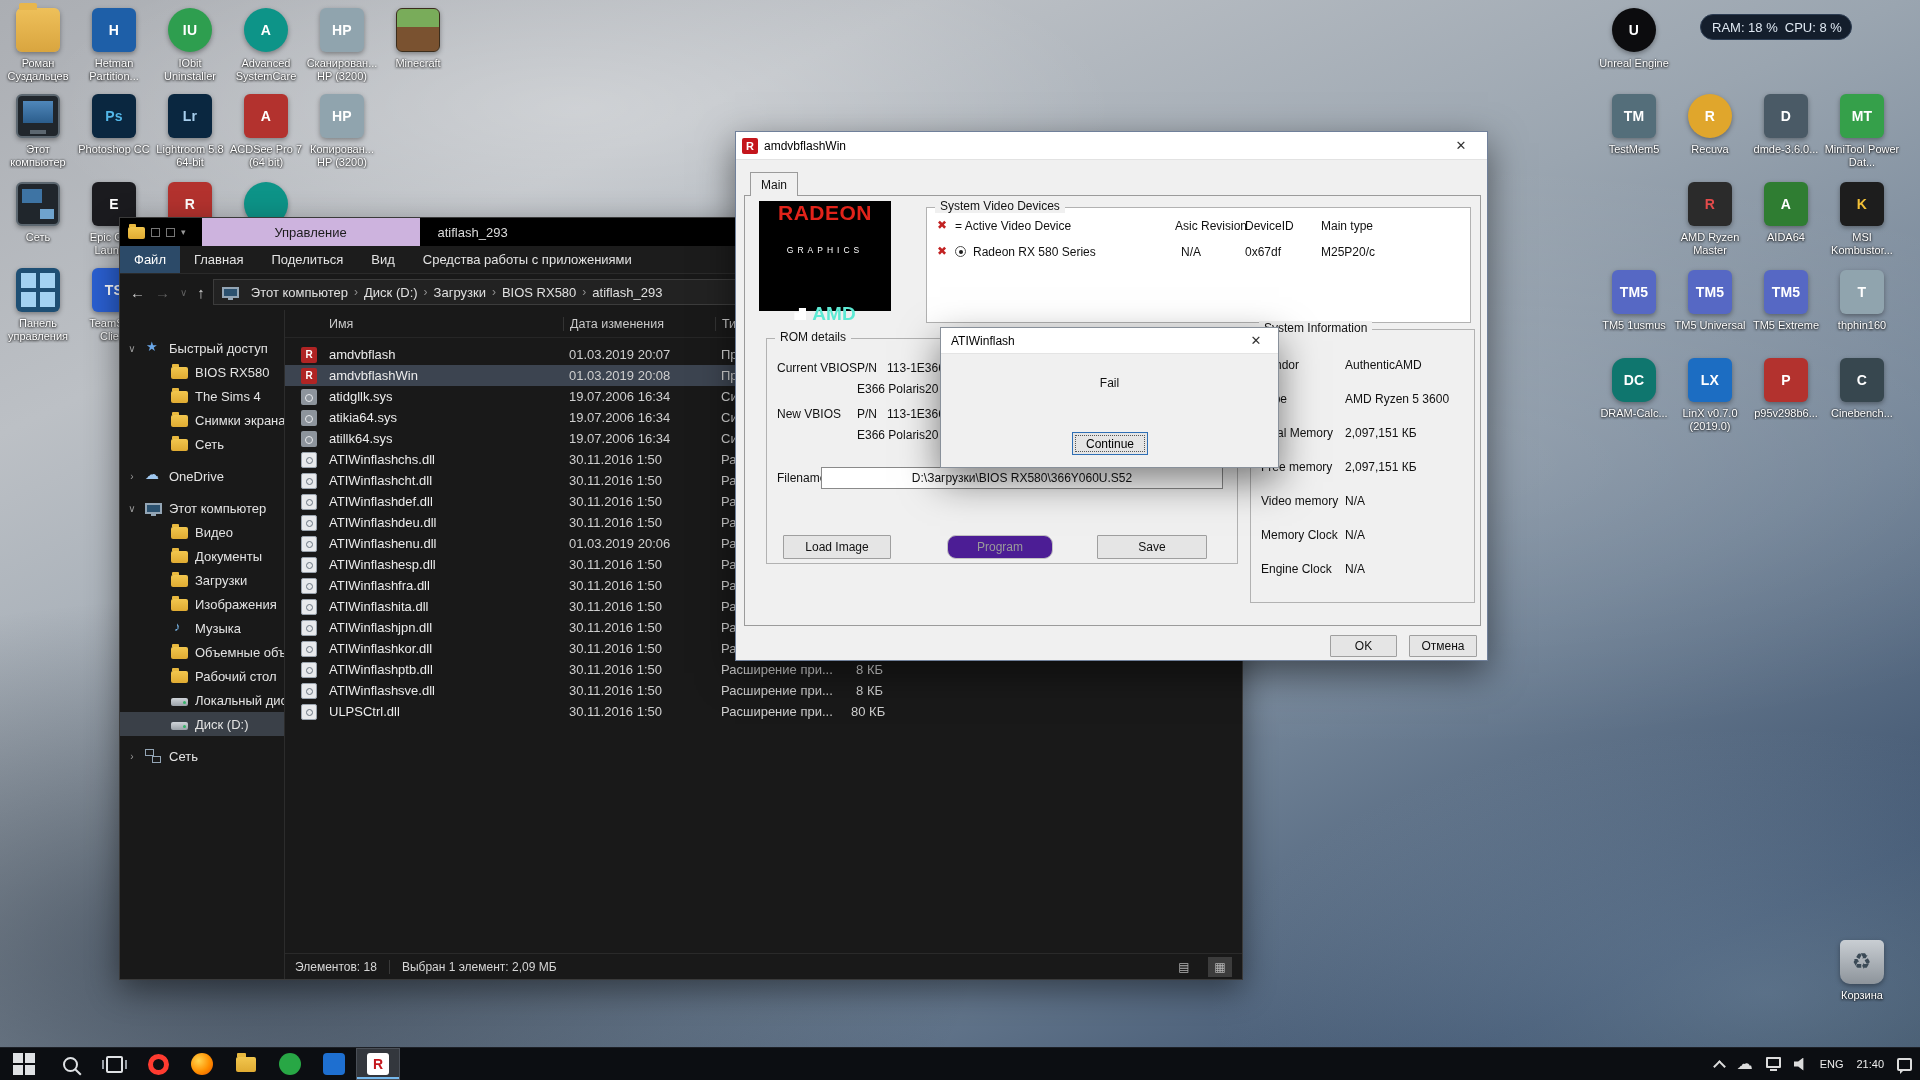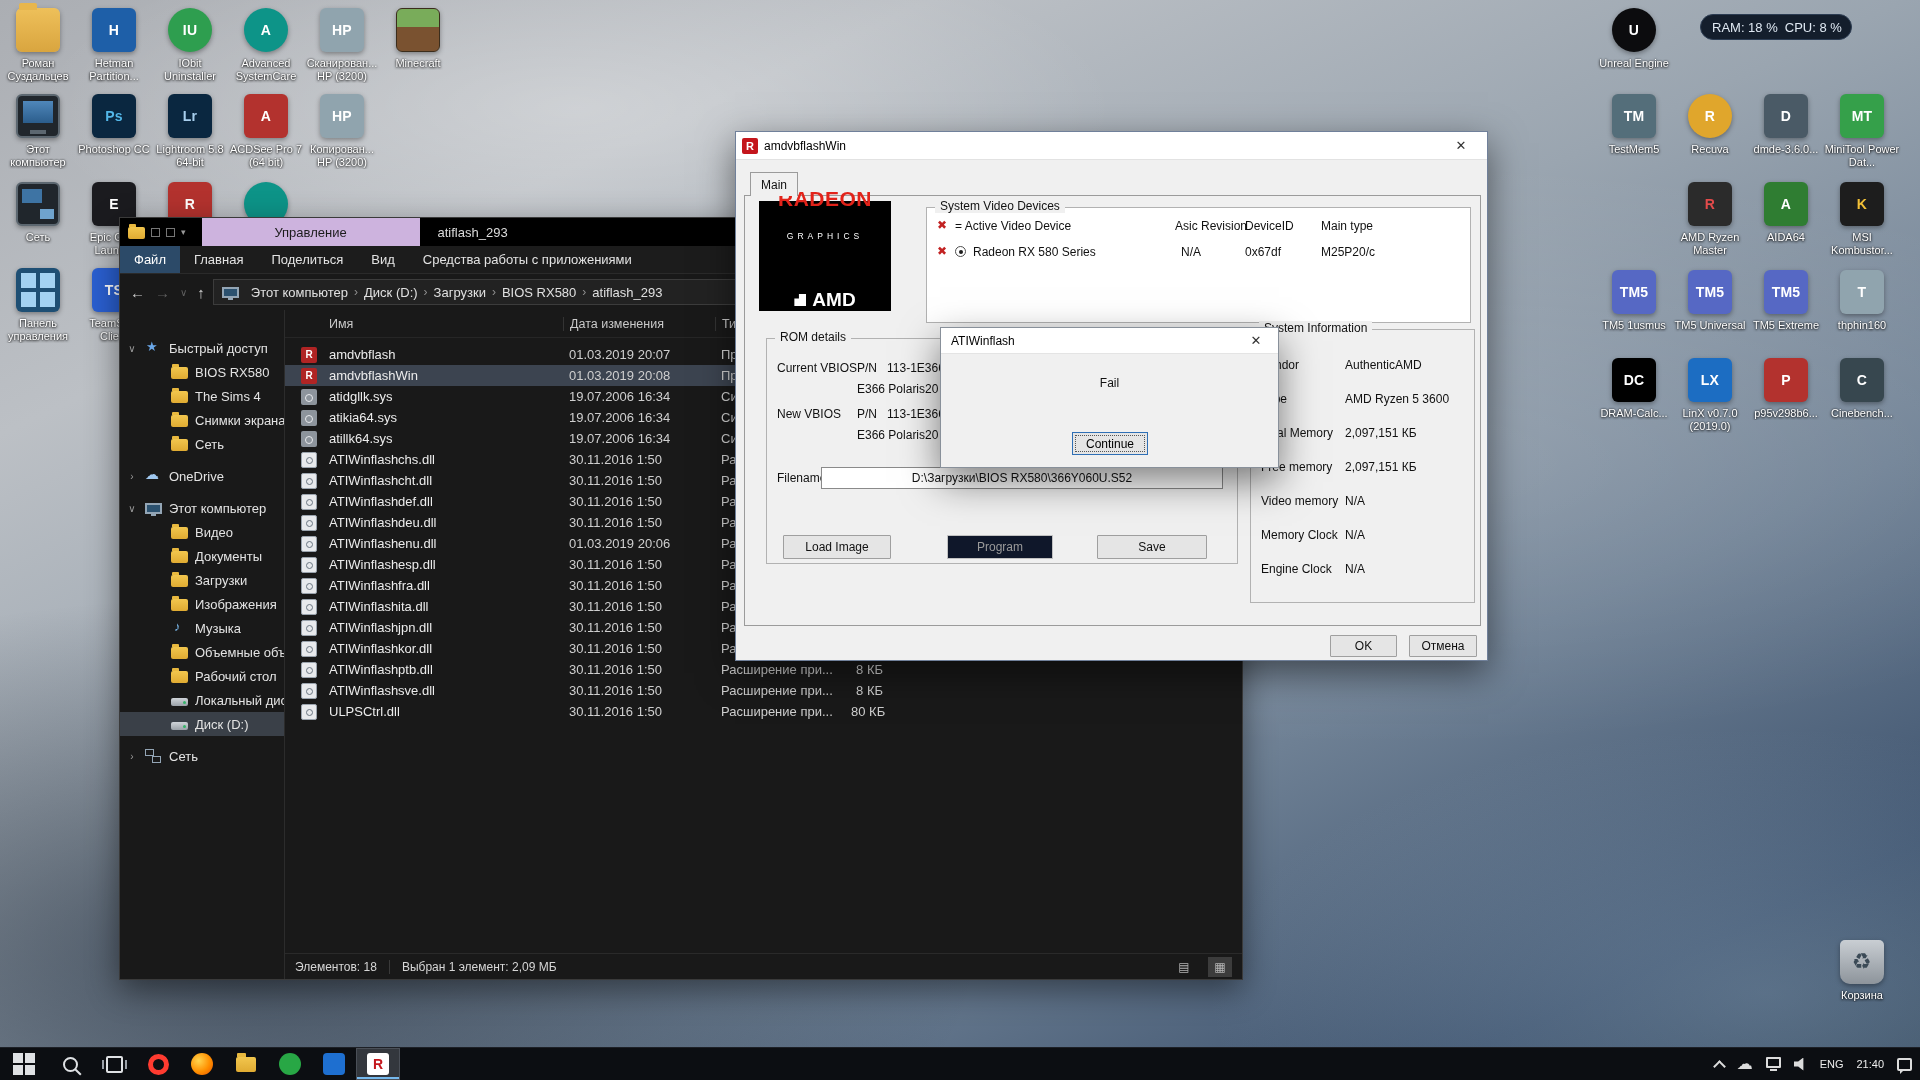--- a/index.html
+++ b/index.html
@@ -113,40 +113,40 @@
   
   .flasher{position:absolute;left:735px;top:131px;width:753px;height:530px;background:#f0f0f0;border:1px solid #70809a;
     z-index:3;box-shadow:0 12px 34px rgba(0,0,0,.5);color:#111;font-size:12px;}
   .fl-title{position:absolute;left:0;top:0;right:0;height:28px;background:#fff;display:flex;align-items:center;padding:0 6px;gap:6px;border-bottom:1px solid #e2e2e2;}
   .fl-app-icon{width:16px;height:16px;background:#c4161c;color:#fff;font-size:11px;font-weight:bold;text-align:center;line-height:16px;border-radius:2px;flex:none;}
   .fl-title-text{font-size:12px;color:#000;flex:1;}
   .w-close{width:40px;height:26px;display:flex;align-items:center;justify-content:center;color:#333;font-size:13px;}
   .fl-tab{position:absolute;left:14px;top:40px;width:48px;height:24px;background:#f0f0f0;border:1px solid #9b9b9b;border-bottom:none;
     display:flex;align-items:center;justify-content:center;z-index:2;font-size:12px;}
   .fl-panel{position:absolute;left:8px;top:63px;width:737px;height:431px;border:1px solid #9b9b9b;background:#f0f0f0;}
-  .fl-logo{position:absolute;left:23px;top:69px;width:132px;height:110px;background:#000;display:flex;flex-direction:column;align-items:center;justify-content:flex-end;gap:20px;z-index:1;}
+  .fl-logo{position:absolute;left:23px;top:69px;width:132px;height:110px;background:#000;display:flex;flex-direction:column;align-items:center;justify-content:flex-start;gap:20px;z-index:1;}
   .lg-radeon{color:#e2231a;font-weight:bold;font-size:21px;letter-spacing:.5px;}
   .lg-graphics{color:#fff;font-size:8.5px;letter-spacing:4px;}
   .lg-rule{width:86px;height:1px;background:#4a4a4a;margin:4px 0;}
-  .lg-amd{color:#ffffff;font-weight:bold;font-size:19px;display:flex;align-items:center;gap:6px;}
+  .lg-amd{color:#5eead4;font-weight:bold;font-size:19px;display:flex;align-items:center;gap:6px;}
   .lg-arrow{width:12px;height:12px;background:#fff;clip-path:polygon(38% 0,100% 0,100% 100%,0 100%,0 38%,38% 38%);}
   .gb{position:absolute;border:1px solid #b2b2b2;}
   .gbt{position:absolute;top:-9px;left:8px;background:#f0f0f0;padding:0 5px;font-size:12px;color:#111;white-space:nowrap;}
   .gb-devices{left:190px;top:75px;width:545px;height:116px;background:#fff;}
   .gb-devices .gbt{background:#f0f0f0;}
   .pos{position:absolute;white-space:nowrap;}
   .redx{color:#c22222;font-weight:bold;font-size:12px;}
   .radio{width:11px;height:11px;border:1px solid #4d4d4d;border-radius:50%;background:#fff;position:absolute;}
   .radio::after{content:"";position:absolute;left:2.5px;top:2.5px;width:4px;height:4px;border-radius:50%;background:#1a1a1a;}
   .gb-rom{left:30px;top:206px;width:472px;height:226px;}
   .rom-input{position:absolute;left:54px;top:128px;width:402px;height:22px;background:#fff;border:1px solid #8a8a8a;
     display:flex;align-items:center;justify-content:center;font-size:12px;white-space:nowrap;overflow:hidden;}
   .btn{position:absolute;background:#e5e5e5;border:1px solid #9f9f9f;display:flex;align-items:center;justify-content:center;
     font-size:12px;color:#111;border-radius:1px;}
-  .btn.disabled{background:#0f172a;border-color:#c2c2c2;color:#9a9a9a;}
+  .btn.disabled{background:#4c1d95;border-color:#c2c2c2;color:#9a9a9a;border-radius:9px;}
   .gb-sys{left:514px;top:197px;width:225px;height:274px;padding:28px 0 0 10px;display:flex;flex-direction:column;}
   .sysrow{height:34px;display:flex;align-items:flex-start;}
   .sysrow .lab{width:84px;flex:none;}
   .sysrow .val{white-space:nowrap;}
 
   
   .dlg{position:absolute;left:940px;top:327px;width:339px;height:141px;background:#f0f0f0;border:1px solid #88909a;
     z-index:4;box-shadow:0 14px 36px rgba(0,0,0,.5);}
   .dlg-title{height:26px;background:#fff;display:flex;align-items:center;padding:0 2px 0 10px;border-bottom:1px solid #e4e4e4;}
   .dlg-title-text{flex:1;font-size:12px;color:#000;}
@@ -361,21 +361,21 @@
       </div>
       <div class="di-label">TM5 Extreme</div>
     </div>
     <div class="dicon" style="left: 1824px; top: 270px;">
       <div class="di-badge k-app" style="background: rgb(144, 164, 174);">
         <span class="di-glyph">T</span>
       </div>
       <div class="di-label">thphin160</div>
     </div>
     <div class="dicon" style="left: 1596px; top: 358px;">
-      <div class="di-badge k-app" style="background: #000000;">
+      <div class="di-badge k-app" style="background: #0f766e; border-radius: 13px;">
         <span class="di-glyph">DC</span>
       </div>
       <div class="di-label">DRAM-Calc...</div>
     </div>
     <div class="dicon" style="left: 1672px; top: 358px;">
       <div class="di-badge k-app" style="background: rgb(28, 109, 194);">
         <span class="di-glyph">LX</span>
       </div>
       <div class="di-label">LinX v0.7.0 (2019.0)</div>
     </div>

